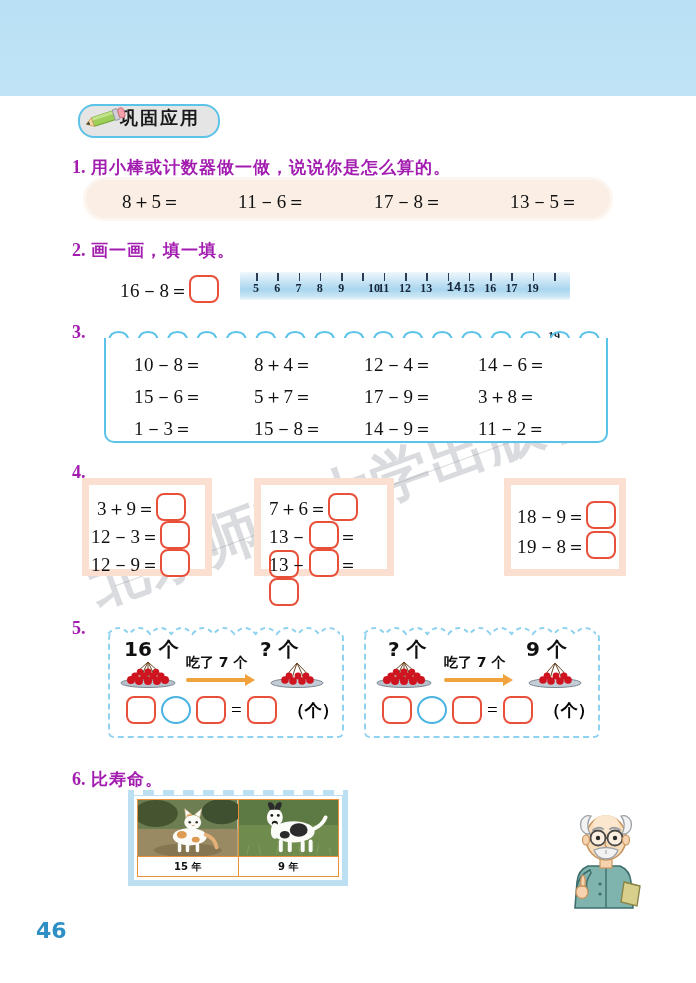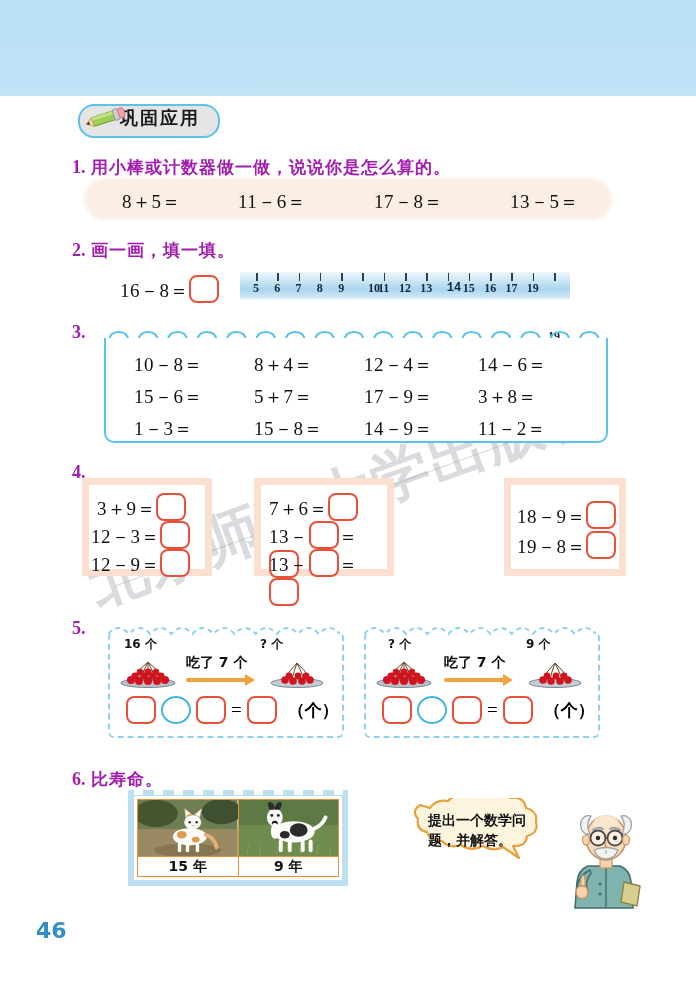--- a/index.html
+++ b/index.html
@@ -122,21 +122,21 @@
   }
   .torn .cell{position:absolute;}
 
   
   .dashcard{
     position:absolute;top:632px;height:104px;
     border:2px dashed #8fd2ef;border-radius:6px;background:#fff;
   }
   .dash-top{position:absolute;height:10px;}
   .cap{
-    position:absolute;font-size:12px;color:#111;white-space:nowrap;
+    position:absolute;font-size:20px;color:#111;white-space:nowrap;
     font-family:"DejaVu Sans","Liberation Sans",sans-serif;font-weight:600;
   }
   .arrowlab{
     position:absolute;font-size:14px;color:#111;white-space:nowrap;
     font-family:"DejaVu Sans","Liberation Sans",sans-serif;font-weight:600;
   }
   .arrow{
     position:absolute;height:4px;background:#f0a33c;border-radius:2px;
   }
   .arrow::after{
@@ -157,21 +157,21 @@
     background:#bddff2;padding:6px;box-sizing:border-box;
   }
   #q6-inner{width:100%;height:100%;background:#fff;padding:3px;box-sizing:border-box;
     display:flex;flex-direction:column;}
   .photorow{display:flex;height:58px;border:1.5px solid #e8913b;box-sizing:border-box;}
   .labelrow{display:flex;height:22px;border:1.5px solid #e8913b;border-top:none;box-sizing:border-box;}
   .photocell{flex:1;overflow:hidden;position:relative;}
   .photocell+.photocell{border-left:1.5px solid #e8913b;}
   .labelcell{
     flex:1;display:flex;align-items:center;justify-content:center;
-    font-size:14px;font-family:"DejaVu Sans","Liberation Sans",sans-serif;font-weight:600;color:#111;
+    font-size:10px;font-family:"DejaVu Sans","Liberation Sans",sans-serif;font-weight:600;color:#111;
   }
   .labelcell+.labelcell{border-left:1.5px solid #e8913b;}
 
   
   #bubble{
     position:absolute;left:408px;top:798px;width:156px;height:62px;
   }
   #bubble-text{
     position:absolute;left:20px;top:12px;width:122px;
     font-size:14px;line-height:20px;color:#111;
@@ -537,32 +537,20 @@
         <rect x="86" y="0" width="9" height="5" fill="#ffffff"></rect>
         <rect x="106" y="0" width="9" height="5" fill="#ffffff"></rect>
         <rect x="126" y="0" width="9" height="5" fill="#ffffff"></rect>
         <rect x="146" y="0" width="9" height="5" fill="#ffffff"></rect>
         <rect x="166" y="0" width="9" height="5" fill="#ffffff"></rect>
         <rect x="186" y="0" width="9" height="5" fill="#ffffff"></rect>
         <rect x="206" y="0" width="9" height="5" fill="#ffffff"></rect>
       </svg>
     </div>
 
-  <div id="bubble">
-    <svg viewBox="0 0 156 62" style="width:156px;height:62px;">
-      <path d="M22 10 q6 -9 18 -7 q8 -9 20 -5 q10 -8 22 -2 q12 -5 20 4 q14 -2 16 10
-               q12 3 10 14 q3 11 -9 14 q-1 11 -14 10 l6 12 l-16 -11
-               q-10 5 -20 -1 q-12 6 -22 -1 q-12 4 -19 -4 q-12 1 -15 -9
-               q-11 -2 -9 -13 q-7 -8 2 -14 z" fill="#fdf4de" stroke="#e8a13a" stroke-width="2.2" stroke-linejoin="round"></path>
-    </svg>
-    <div id="bubble-text">
-      <div>提出一个数学问</div>
-      <div>题，并解答。</div>
-    </div>
-  </div>
 
   <svg id="oldman" viewBox="0 0 92 110">
 
     <path d="M28 66 q-10 4 -11 16 l-2 26 h58 l-2 -26 q-1 -12 -11 -16 z" fill="#7fb3ae" stroke="#3f6f6c" stroke-width="1.6"></path>
     <path d="M46 66 l0 42" stroke="#3f6f6c" stroke-width="1.4"></path>
     <circle cx="40" cy="84" r="1.6" fill="#3f6f6c"></circle>
     <circle cx="40" cy="94" r="1.6" fill="#3f6f6c"></circle>
 
     <path d="M64 82 l16 4 l-3 20 l-16 -4 z" fill="#d7cf8b" stroke="#8b8445" stroke-width="1.4"></path>
     <path d="M64 82 l16 4" stroke="#8b8445" stroke-width="1"></path>

